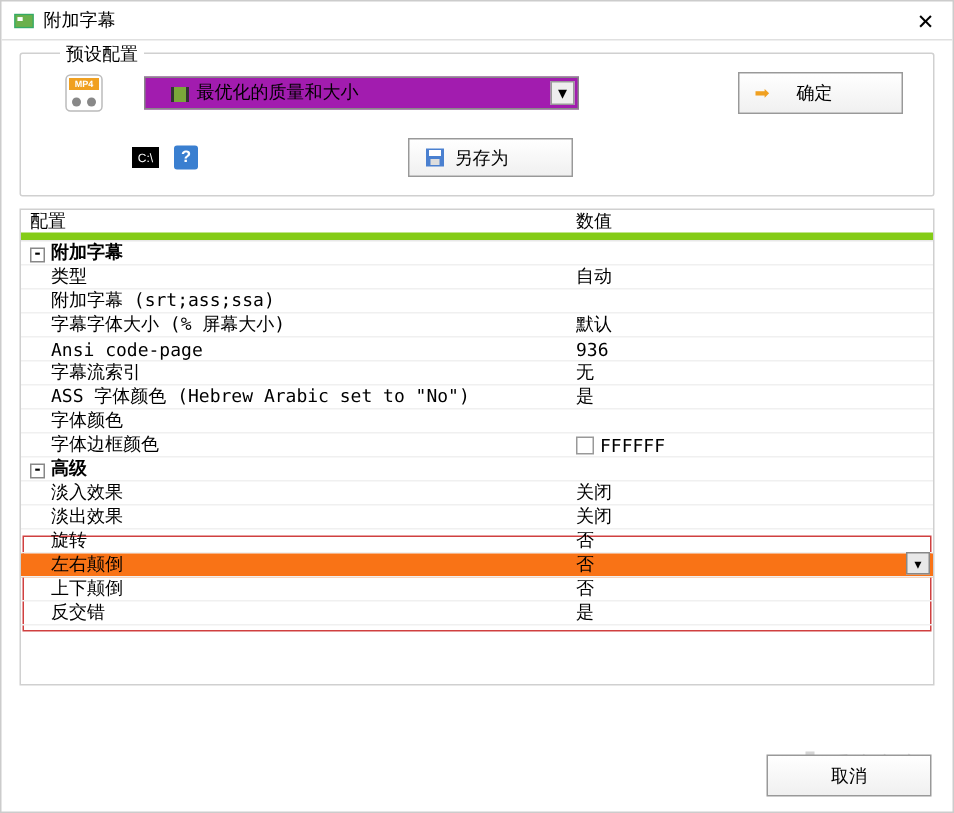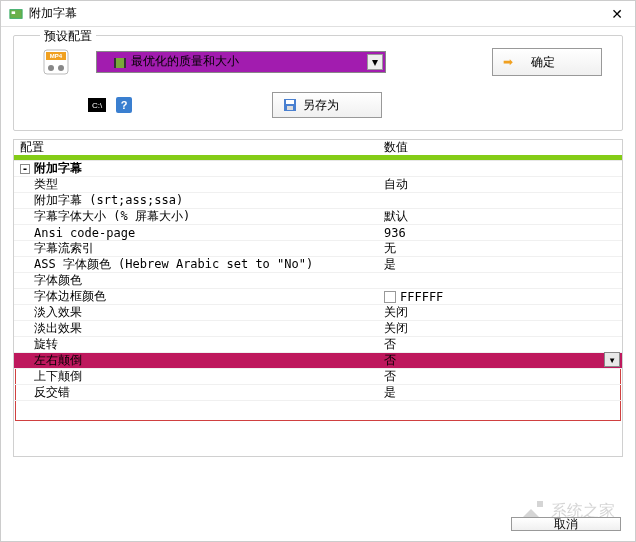--- a/index.html
+++ b/index.html
@@ -35,26 +35,26 @@
     
     .config-body { height: 296px; overflow: hidden; position: relative; border-top: 1px solid #e8e8e8; }
     .red-highlight { position: absolute; left: 1px; right: 1px; top: 196px; height: 64px; border: 1px solid #d04040; pointer-events: none; }
     
     .config-row { display: flex; height: 16px; align-items: center; border-bottom: 1px solid #f0f0f0; font-family: SimSun, monospace; font-size: 12px; position: relative; }
     .config-key { width: 364px; padding-left: 20px; white-space: nowrap; overflow: hidden; }
     .config-val { flex: 1; padding-left: 6px; display: flex; align-items: center; gap: 4px; }
     .group-row .config-key { padding-left: 6px; font-weight: bold; }
     .tree-toggle { display: inline-block; width: 10px; height: 10px; border: 1px solid #888; text-align: center; line-height: 8px; font-size: 10px; margin-right: 4px; }
     .color-box { width: 12px; height: 12px; border: 1px solid #999; }
-    .sel-row { background: #be185d; }
+    .sel-row { background: #f97316; }
     .sel-row .config-val-area { position: relative; }
     .dd-arrow { position: absolute; right: 2px; top: 0; width: 16px; height: 15px; background: #e8e8e8; border: 1px solid #888; display: flex; align-items: center; justify-content: center; }
     
     .footer { position: absolute; bottom: 10px; right: 14px; display: flex; align-items: center; gap: 10px; }
-    .cancel-button { width: 110px; height: 14px; border: 1px solid #999; background: linear-gradient(#fff,#f0f0f0); display: flex; align-items: center; justify-content: center; cursor: pointer; }
+    .cancel-button { width: 110px; height: 28px; border: 1px solid #999; background: linear-gradient(#fff,#f0f0f0); display: flex; align-items: center; justify-content: center; cursor: pointer; }
     .watermark { position: absolute; right: 20px; bottom: 18px; opacity: 0.35; display: flex; align-items: center; gap: 6px; pointer-events: none; }
     .watermark-icon { width: 28px; height: 24px; }
   </style>
 </head>
 <body>
 
 <div class="titlebar">
   <svg class="titlebar-icon" viewBox="0 0 16 16">
       <rect x="1" y="3" width="14" height="10" fill="#6ab04c" stroke="#3a6"></rect>
       <rect x="3" y="5" width="4" height="3" fill="#fff"></rect>
@@ -153,20 +153,24 @@
       <div class="config-row">
         <div class="config-key">字体颜色</div>
       </div>
       <div class="config-row">
         <div class="config-key">字体边框颜色</div>
         <div class="config-val config-val-area">
           <span class="color-box" style="background:#FFFFFF"></span>
           <span>FFFFFF</span>
         </div>
       </div>
+      <div class="config-row group-row">
+        <div class="config-key"><span class="tree-toggle">-</span><b>高级</b></div>
+        <div class="config-val"></div>
+      </div>
       <div class="config-row">
         <div class="config-key">淡入效果</div>
         <div class="config-val config-val-area">
           <span>关闭</span>
         </div>
       </div>
       <div class="config-row">
         <div class="config-key">淡出效果</div>
         <div class="config-val config-val-area">
           <span>关闭</span>

